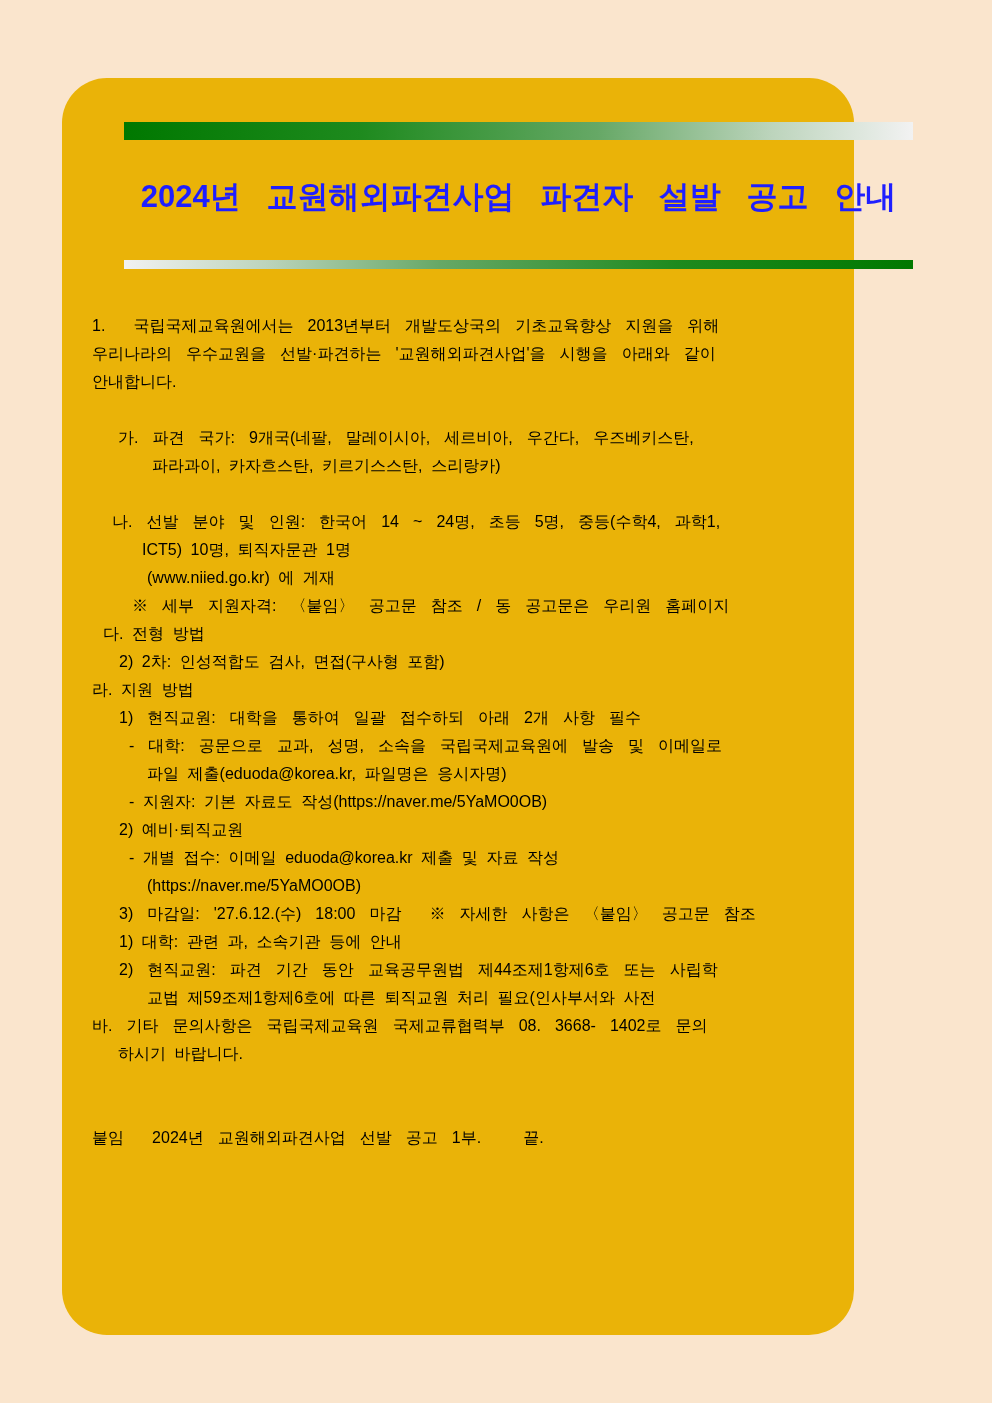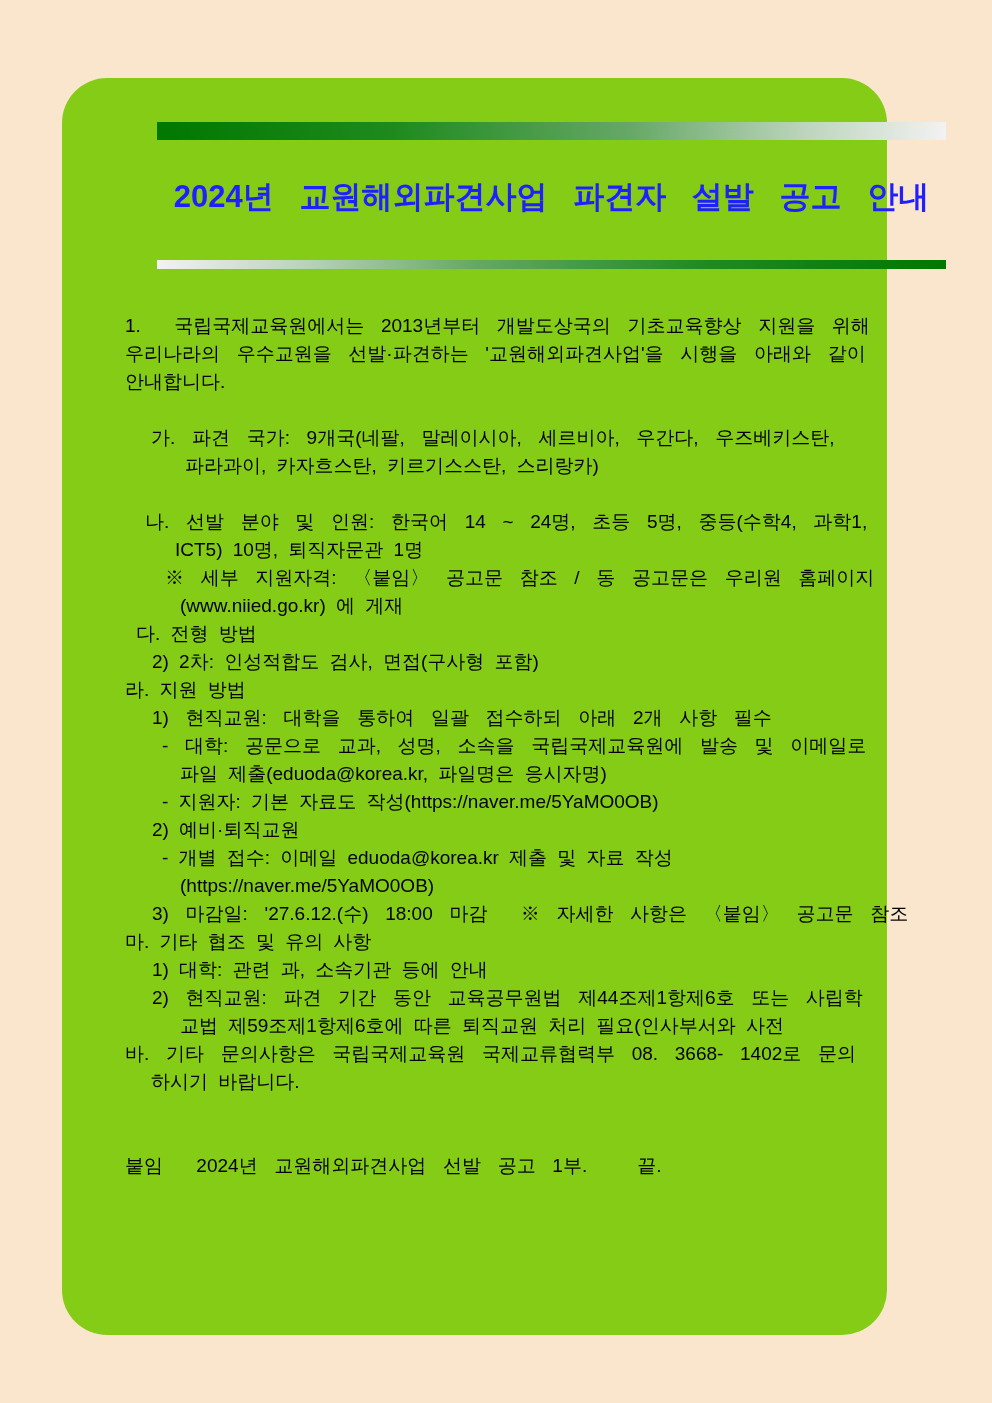--- a/index.html
+++ b/index.html
@@ -13,23 +13,22 @@
     font-family: "Liberation Sans", sans-serif;
     position: relative;
     overflow: hidden;
   }
   .card {
     position: absolute;
     left: 62px;
     top: 78px;
     width: 792px;
     height: 1257px;
-    background: #84cc16;
+    background: #eab308;
     border-radius: 45px;
-    padding-left: 33px;
   }
   .rule-top {
     margin: 44px 0 0 62px;
     width: 789px;
     height: 18px;
     background: linear-gradient(90deg, #007800 0%, #1E8A1E 30%, #66A866 60%, #BCD4BC 82%, #F2F2F2 100%);
   }
   .doc-title {
     margin: 40px 0 0 62px;
     width: 789px;
@@ -43,21 +42,21 @@
   }
   .rule-bottom {
     margin: 46px 0 0 62px;
     width: 789px;
     height: 9px;
     background: linear-gradient(90deg, #F2F2F2 0%, #BCD4BC 18%, #66A866 40%, #1E8A1E 70%, #007800 100%);
   }
   .doc {
     margin: 43px 0 0 30px;
     width: 813px;
-    font-size: 19px;
+    font-size: 16px;
     line-height: 28px;
     color: #000000;
   }
   .ln {
     min-height: 28px;
     white-space: pre-wrap;
     word-spacing: 0.26em;
   }
   .wide { word-spacing: 0.60em; }
   .in0  { padding-left: 0; }
@@ -82,34 +81,33 @@
   <div class="doc">
     <div class="ln in0 wide">1.  국립국제교육원에서는 2013년부터 개발도상국의 기초교육향상 지원을 위해</div>
     <div class="ln in0 wide">우리나라의 우수교원을 선발·파견하는 '교원해외파견사업'을 시행을 아래와 같이</div>
     <div class="ln in0">안내합니다.</div>
     <div class="ln in0"></div>
     <div class="ln in26 wide">가. 파견 국가: 9개국(네팔, 말레이시아, 세르비아, 우간다, 우즈베키스탄,</div>
     <div class="ln in60">파라과이, 카자흐스탄, 키르기스스탄, 스리랑카)</div>
     <div class="ln in0"></div>
     <div class="ln in20 wide">나. 선발 분야 및 인원: 한국어 14 ~ 24명, 초등 5명, 중등(수학4, 과학1,</div>
     <div class="ln in50">ICT5) 10명, 퇴직자문관 1명</div>
+    <div class="ln in55">(www.niied.go.kr) 에 게재</div>
     <div class="ln in40 wide">※ 세부 지원자격: 〈붙임〉 공고문 참조 / 동 공고문은 우리원 홈페이지</div>
-    <div class="ln in55">(www.niied.go.kr) 에 게재</div>
     <div class="ln in11">다. 전형 방법</div>
     <div class="ln in27">2) 2차: 인성적합도 검사, 면접(구사형 포함)</div>
     <div class="ln in0">라. 지원 방법</div>
     <div class="ln in27 wide">1) 현직교원: 대학을 통하여 일괄 접수하되 아래 2개 사항 필수</div>
     <div class="ln in37 wide">- 대학: 공문으로 교과, 성명, 소속을 국립국제교육원에 발송 및 이메일로</div>
     <div class="ln in55">파일 제출(eduoda@korea.kr, 파일명은 응시자명)</div>
     <div class="ln in37">- 지원자: 기본 자료도 작성(https://naver.me/5YaMO0OB)</div>
     <div class="ln in27">2) 예비·퇴직교원</div>
     <div class="ln in37">- 개별 접수: 이메일 eduoda@korea.kr 제출 및 자료 작성</div>
     <div class="ln in55">(https://naver.me/5YaMO0OB)</div>
     <div class="ln in27 wide">3) 마감일: '27.6.12.(수) 18:00 마감  ※ 자세한 사항은 〈붙임〉 공고문 참조</div>
-    <div class="ln in0">마. 기타 협조 및 유의 사항</div>
     <div class="ln in27">1) 대학: 관련 과, 소속기관 등에 안내</div>
     <div class="ln in27 wide">2) 현직교원: 파견 기간 동안 교육공무원법 제44조제1항제6호 또는 사립학</div>
     <div class="ln in55">교법 제59조제1항제6호에 따른 퇴직교원 처리 필요(인사부서와 사전</div>
     <div class="ln in0 wide">바. 기타 문의사항은 국립국제교육원 국제교류협력부 08. 3668- 1402로 문의</div>
     <div class="ln in26">하시기 바랍니다.</div>
     <div class="ln in0"></div>
     <div class="ln in0"></div>
     <div class="ln in0 wide">붙임  2024년 교원해외파견사업 선발 공고 1부.   끝.</div>
   </div>
 </div>

